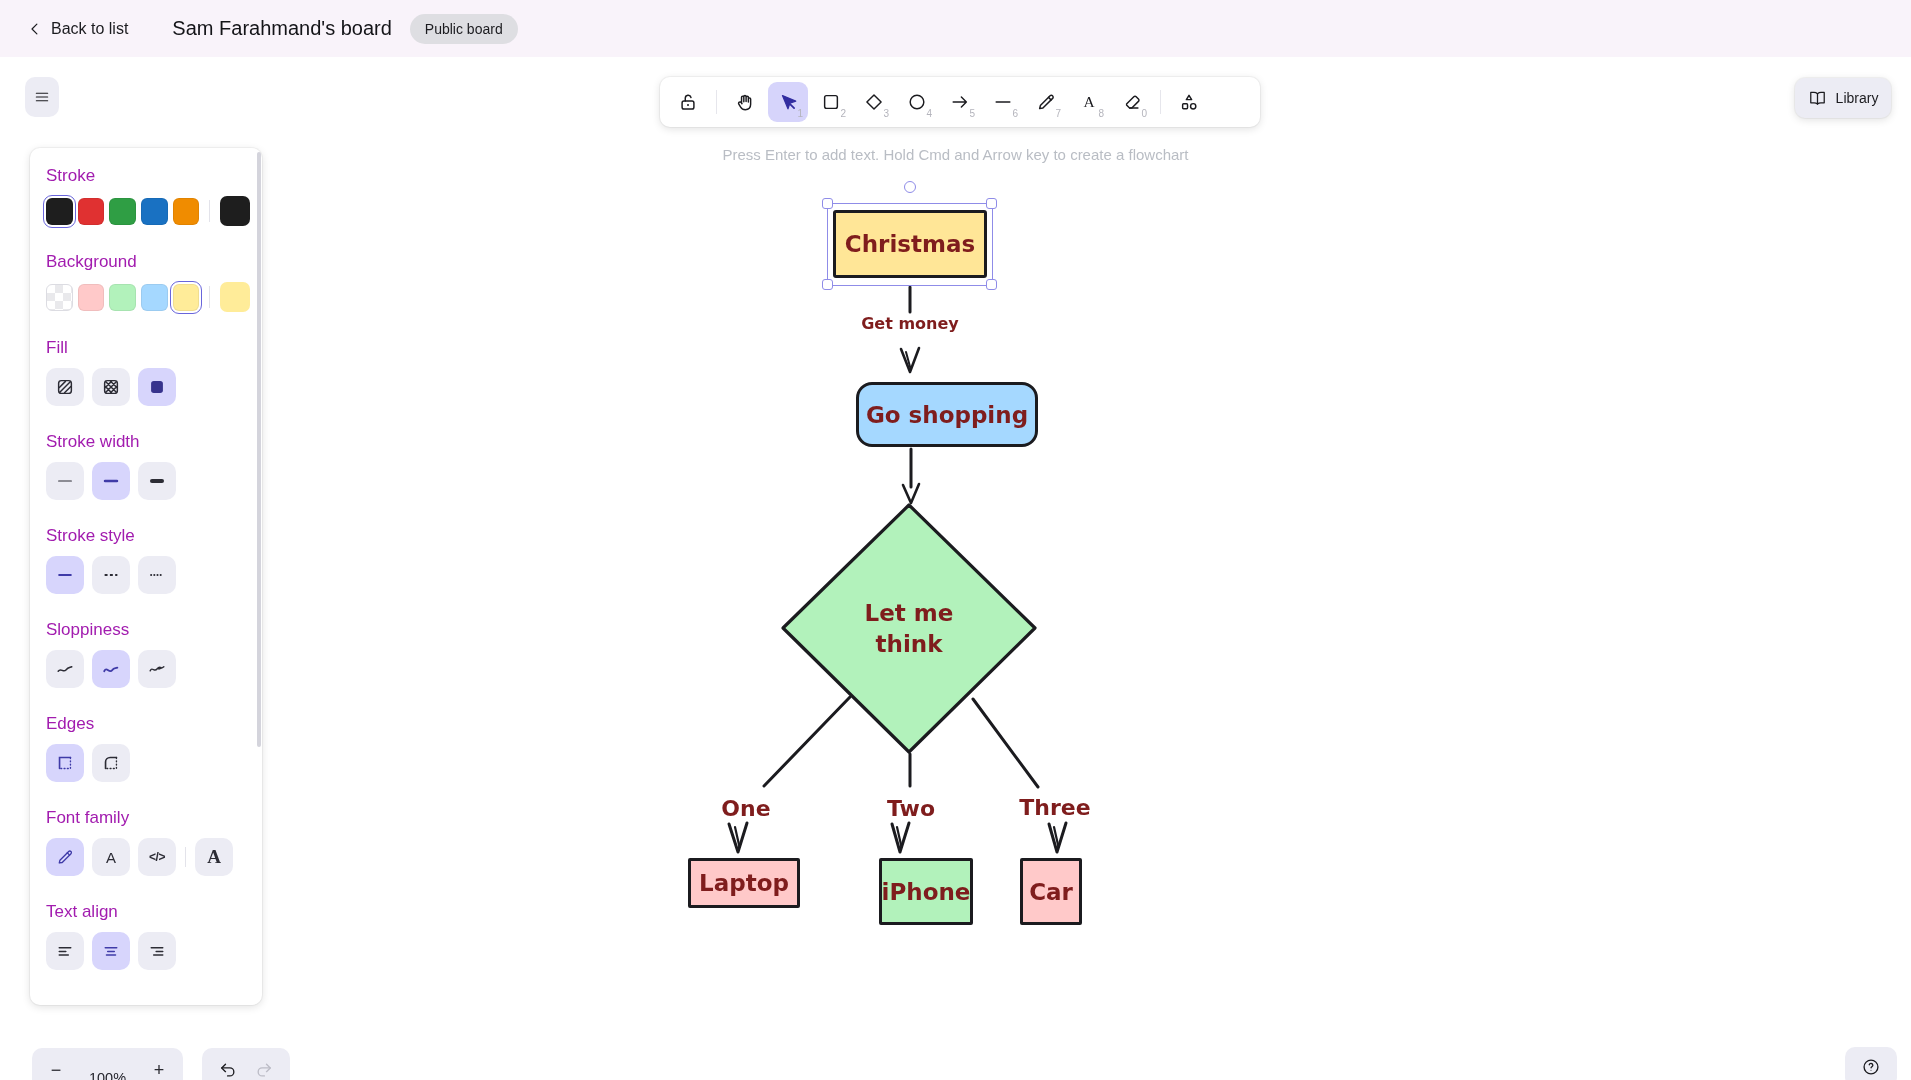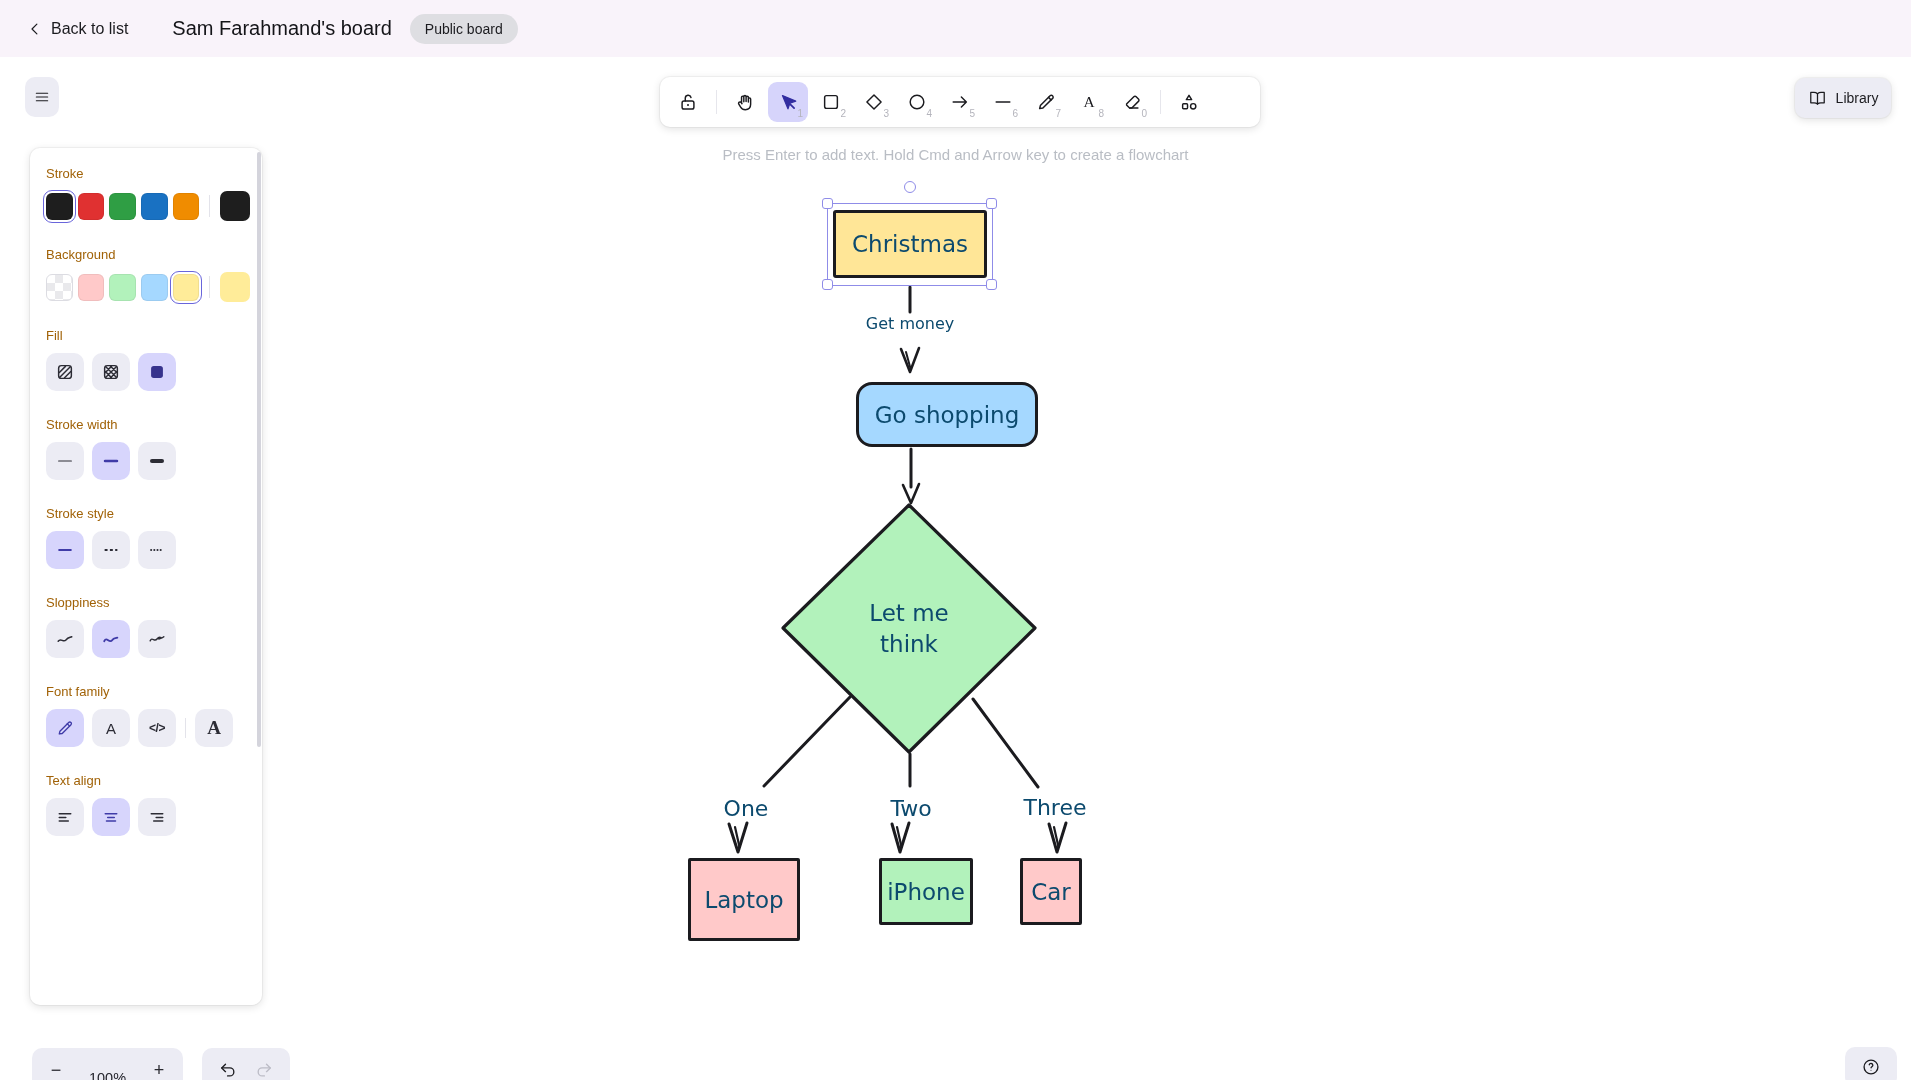--- a/index.html
+++ b/index.html
@@ -30,41 +30,41 @@
   .shortcut{position:absolute;right:5px;bottom:3px;font-size:10px;color:#b4b4bc;}
   .tdiv{width:1px;height:24px;background:#e6e6ec;margin:0 5px;}
 
   .library{left:1795px;top:78px;width:96px;height:40px;position:absolute;gap:9px;font-size:14px;cursor:pointer;}
 
   .hint{position:absolute;left:0;top:146px;width:1911px;text-align:center;font-size:15px;color:#b9bdc4;}
 
   
   .panel{left:30px;top:148px;width:232px;height:857px;padding:18px 12px 0 16px;box-sizing:border-box;overflow:hidden;}
   .sect{margin-bottom:26px;}
-  .sect-label{font-size:13px;color:#a16207;margin-bottom:10px;}
+  .sect-label{font-size:17px;color:#a21caf;margin-bottom:10px;}
   .row{display:flex;align-items:center;gap:5px;}
   .swatch{width:27px;height:27px;border-radius:6px;cursor:pointer;border:1px solid rgba(0,0,0,.06);box-sizing:border-box;}
   .swatch.sel{outline:1.3px solid #6965db;outline-offset:2px;}
   .swatch.transp{background:
       conic-gradient(#e9e9ec 0 25%, #fff 0 50%, #e9e9ec 0 75%, #fff 0);
       background-size:16px 16px;border:1px solid #dcdce2;}
   .cdiv{width:1px;height:22px;background:#e3e3ea;margin:0 5px;}
   .current{width:30px;height:30px;border-radius:7px;cursor:pointer;}
   .pbtn{width:38px;height:38px;border-radius:10px;background:#ececf4;display:flex;align-items:center;justify-content:center;color:#2c2c35;cursor:pointer;position:relative;}
   .pbtn.sel{background:#d7d5fc;color:#3f3ba8;}
   .row8{display:flex;align-items:center;gap:8px;}
   .fdiv{width:1px;height:20px;background:#e3e3ea;margin:0 1px;}
   .ff-letter{font-size:15px;font-weight:500;}
   .ff-code{font-size:12px;font-weight:700;letter-spacing:-.5px;}
   .ff-serif{font-family:"Liberation Serif",serif;font-size:19px;font-weight:700;}
   .fs-letter{font-size:15px;font-weight:500;}
   .scrollthumb{position:absolute;left:257px;top:152px;width:4px;height:595px;border-radius:2px;background:#d4d4dc;}
 
   
-  .hand-text{font-family:"DejaVu Sans",sans-serif;font-weight:400;color:#0c4a6e;}
+  .hand-text{font-family:"DejaVu Sans",sans-serif;font-weight:700;color:#7f1d1d;}
   .node{position:absolute;border:3px solid #1b1b1f;display:flex;align-items:center;justify-content:center;box-sizing:border-box;}
   .node .hand-text{font-size:23px;}
   .edge-label{position:absolute;transform:translateX(-50%);font-size:22px;white-space:nowrap;}
   .wires{position:absolute;left:0;top:0;pointer-events:none;}
   .sel-rect{position:absolute;left:827px;top:203px;width:164px;height:81px;border:1.5px solid #8f8ce8;}
   .handle{position:absolute;width:11px;height:11px;background:#fff;border:1.5px solid #8f8ce8;border-radius:3px;box-sizing:border-box;}
   .rot-handle{position:absolute;left:904px;top:181px;width:12px;height:12px;background:#fff;border:1.5px solid #8f8ce8;border-radius:50%;box-sizing:border-box;}
 
   
   .zoombar{left:32px;top:1048px;width:151px;height:44px;position:absolute;display:flex;align-items:center;justify-content:space-between;padding:0 14px;box-sizing:border-box;font-size:15px;}
@@ -291,20 +291,37 @@
           </svg>
       </div>
       <div class="pbtn">
         <svg class="icon" width="20" height="20" viewBox="0 0 22 22">
             <path d="M3.5 13c2.5-5 4.5 2 7.5-2 1.5-2 3-2.5 4.5-1.5l-2.5 1.5c2-.5 4-1 5.5-2.5"></path>
           </svg>
       </div>
     </div>
   </div>
 
+  <div class="sect">
+    <div class="sect-label">Edges</div>
+    <div class="row8">
+      <div class="pbtn sel">
+        <svg width="20" height="20" viewBox="0 0 22 22">
+            <path d="M5 17V5h12" fill="none" stroke="currentColor" stroke-width="1.8" stroke-linecap="round"></path>
+            <path d="M17 5v12H5" fill="none" stroke="currentColor" stroke-width="1.5" stroke-dasharray="1 2.6" stroke-linecap="round"></path>
+          </svg>
+      </div>
+      <div class="pbtn">
+        <svg width="20" height="20" viewBox="0 0 22 22">
+            <path d="M5 17v-7a5 5 0 0 1 5-5h7" fill="none" stroke="currentColor" stroke-width="1.8" stroke-linecap="round"></path>
+            <path d="M17 5v12H5" fill="none" stroke="currentColor" stroke-width="1.5" stroke-dasharray="1 2.6" stroke-linecap="round"></path>
+          </svg>
+      </div>
+    </div>
+  </div>
 
   <div class="sect">
     <div class="sect-label">Font family</div>
     <div class="row8">
       <div class="pbtn sel">
         <svg class="icon" width="18" height="18" viewBox="0 0 22 22">
             <path d="M4 18.3l.8-3.4L15.5 4.2a1.9 1.9 0 0 1 2.7 0l.1.1a1.9 1.9 0 0 1 0 2.7L7.6 17.7 4 18.3z"></path>
             <path d="M13.8 5.9l2.8 2.8"></path>
           </svg>
       </div>
@@ -386,21 +403,21 @@
 </div>
 
 <div style="position:absolute;left:854px;top:596px;width:110px;height:66px;display:flex;align-items:center;justify-content:center;text-align:center;line-height:1.35;" class="hand-text">
   <span style="font-size:23px;">Let me think</span>
 </div>
 
 <div class="edge-label hand-text" style="left:746px;top:796px;">One</div>
 <div class="edge-label hand-text" style="left:911px;top:796px;">Two</div>
 <div class="edge-label hand-text" style="left:1055px;top:795px;">Three</div>
 
-<div class="node" style="left: 688px; top: 858px; width: 112px; height: 83px; border-radius: 2px; background: rgb(255, 201, 201);">
+<div class="node" style="left: 688px; top: 858px; width: 112px; height: 50px; border-radius: 2px; background: rgb(255, 201, 201);">
   <span class="hand-text">Laptop</span>
 </div>
 <div class="node" style="left: 855px; top: 858px; width: 94px; height: 67px; border-radius: 2px; background: rgb(178, 242, 187); margin-left: 24px;">
   <span class="hand-text">iPhone</span>
 </div>
 <div class="node" style="left: 1020px; top: 858px; width: 62px; height: 67px; border-radius: 2px; background: rgb(255, 201, 201);">
   <span class="hand-text">Car</span>
 </div>
 
 <div class="zoombar softbtn">

